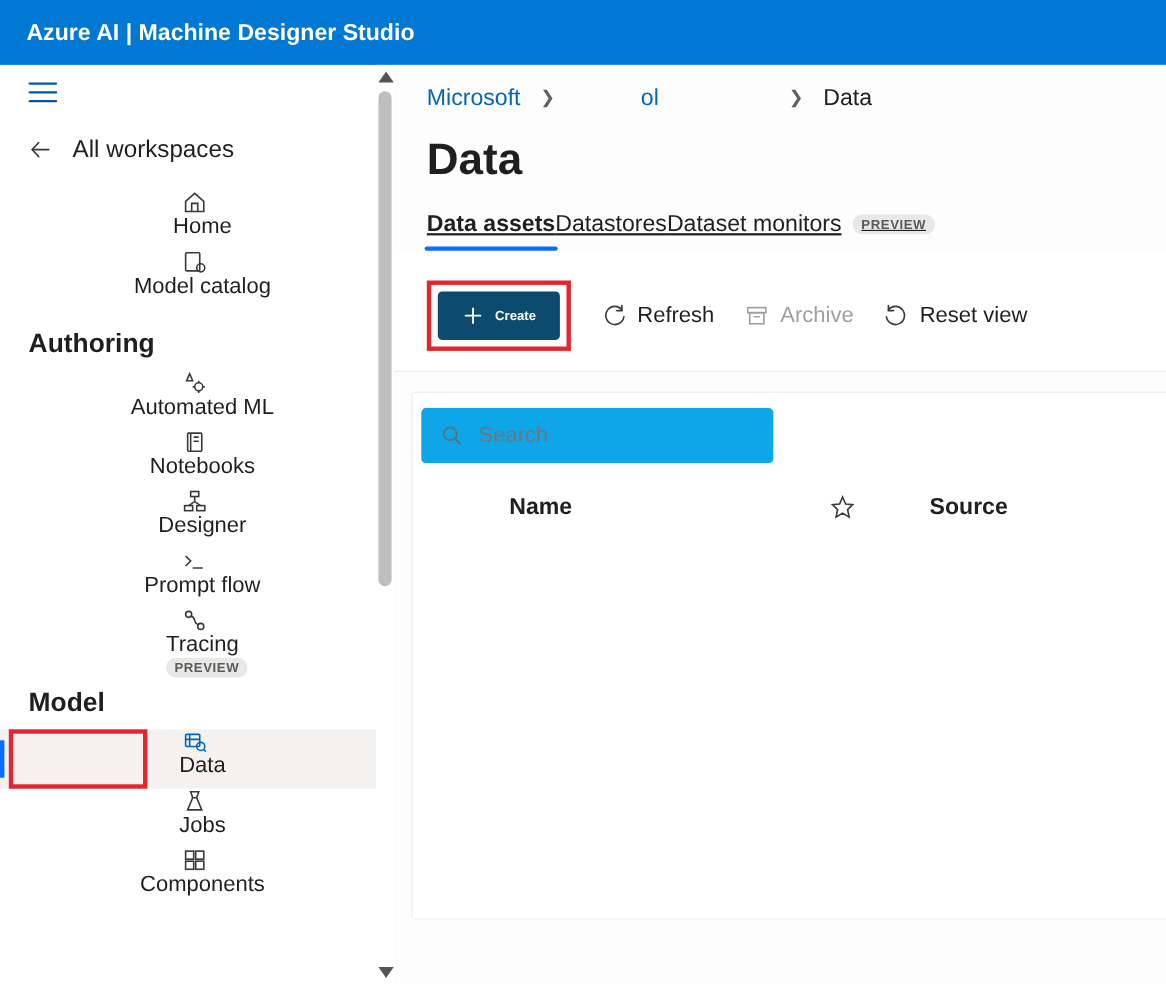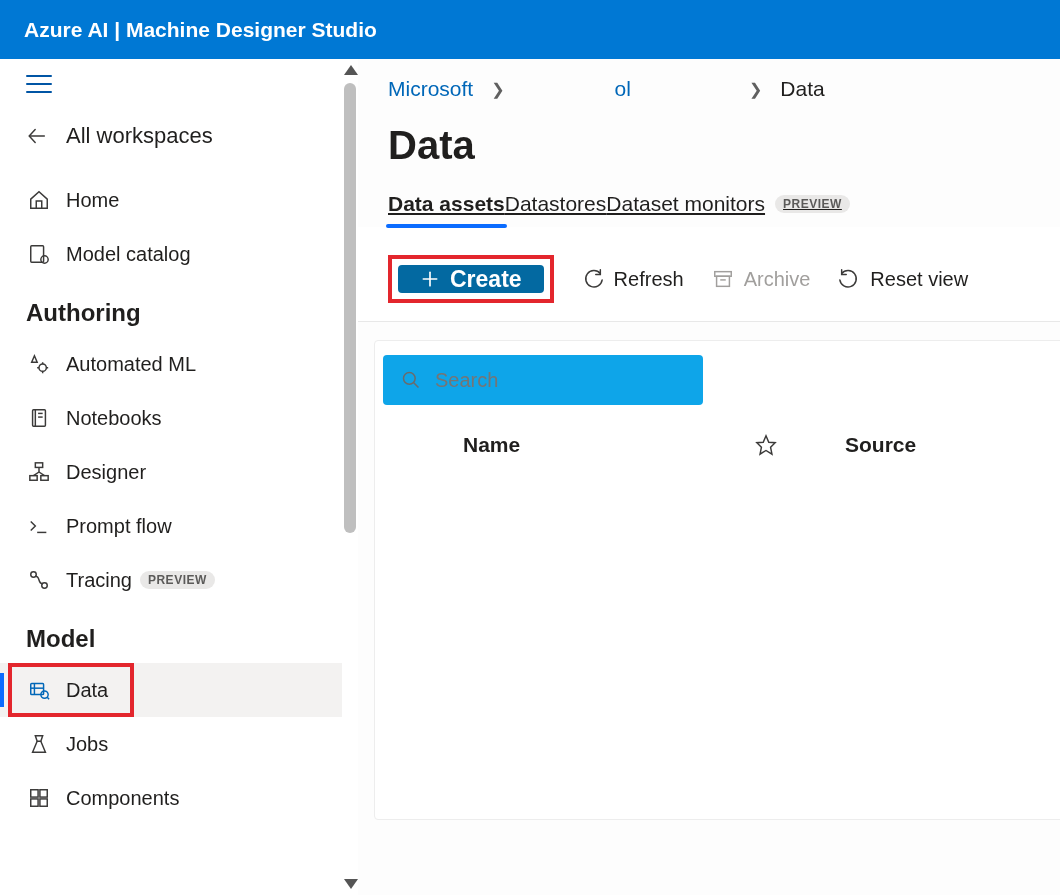--- a/index.html
+++ b/index.html
@@ -46,20 +46,21 @@
     .hamburger div { height: 2px; background:#0055a5; border-radius:1px;}
     .nav-item {
       display: flex;
       align-items: center;
       height: 54px;
       padding-left: 26px;
       cursor: pointer;
       font-size: 20px;
       color:#201f1e;
       position: relative;
+      flex-direction: column;
     }
     .nav-item .ico {
       width: 26px;
       margin-right: 14px;
       display:inline-flex;
       align-items:center;
       justify-content:center;
       color:#3b3a39;
     }
     .nav-item.selected {
@@ -147,22 +148,22 @@
       background:#e9e8e7; color:#5b5a59; font-size:12px; font-weight:600;
       padding:2px 8px; border-radius:10px; margin-left:10px; letter-spacing:.5px;
     }
     .toolbar {
       display:flex; align-items:center; gap:28px;
       padding: 28px 0 18px 30px;
       border-bottom:1px solid #e8e8e8;
       background:#fff;
     }
     .btn-primary {
-      background:#0369a1; color:#fff; border:none; border-radius:4px;
-      height:28px; padding:0 22px; font-size:23px; font-weight:600;
+      background:#0c4a6e; color:#fff; border:none; border-radius:4px;
+      height:44px; padding:0 22px; font-size:12px; font-weight:600;
       display:inline-flex; align-items:center; gap:10px; cursor:pointer;
     }
     .tool {
       display:inline-flex; align-items:center; gap:10px;
       font-size:20px; color:#201f1e; cursor:pointer;
     }
     .tool.disabled { color:#a19f9d; cursor:default;}
     .highlight-box {
       border:4px solid #e3262d;
       display:inline-flex;
@@ -350,21 +351,21 @@
   <div class="scrollcol">
     <div class="tri up"></div>
     <div class="thumb"></div>
     <div class="tri down"></div>
   </div>
 
   <div class="main">
     <div class="crumbs">
       <a>Microsoft</a>
       <span class="chev">❯</span>
-      <a style="margin-left:92px;">ol</a>
+      <a style="margin-left:60px;">ol</a>
       <span class="chev" style="margin-left:100px;">❯</span>
       <span class="last">Data</span>
     </div>
 
     <div class="page-title">Data</div>
 
     <div class="tabs">
       <div class="tab active">
         <span>Data assets</span>
       </div>

